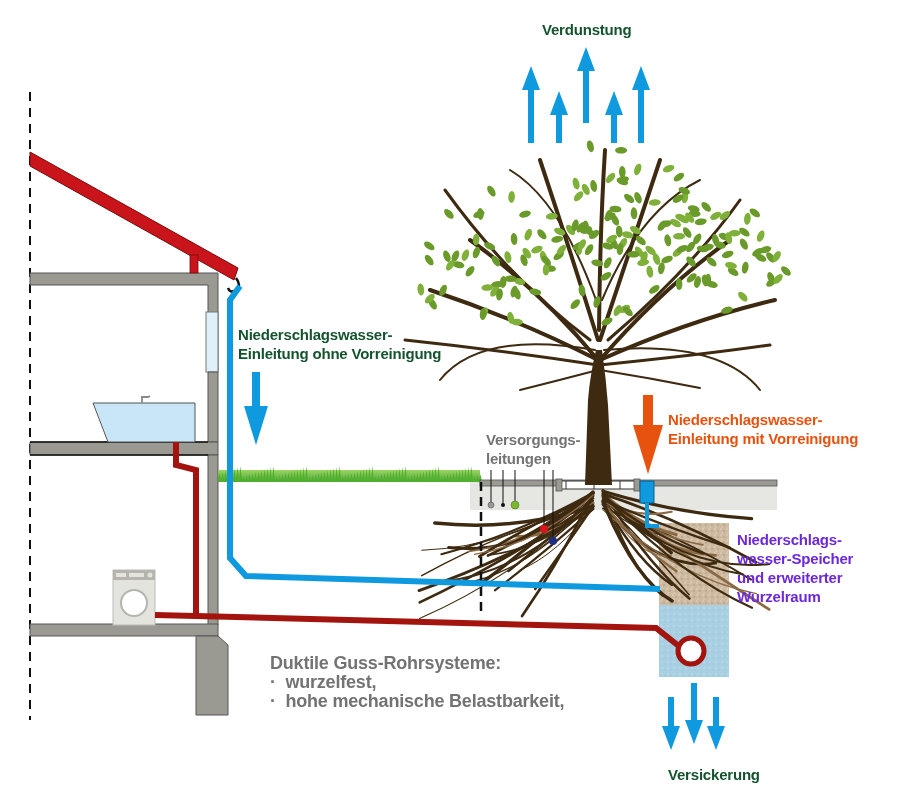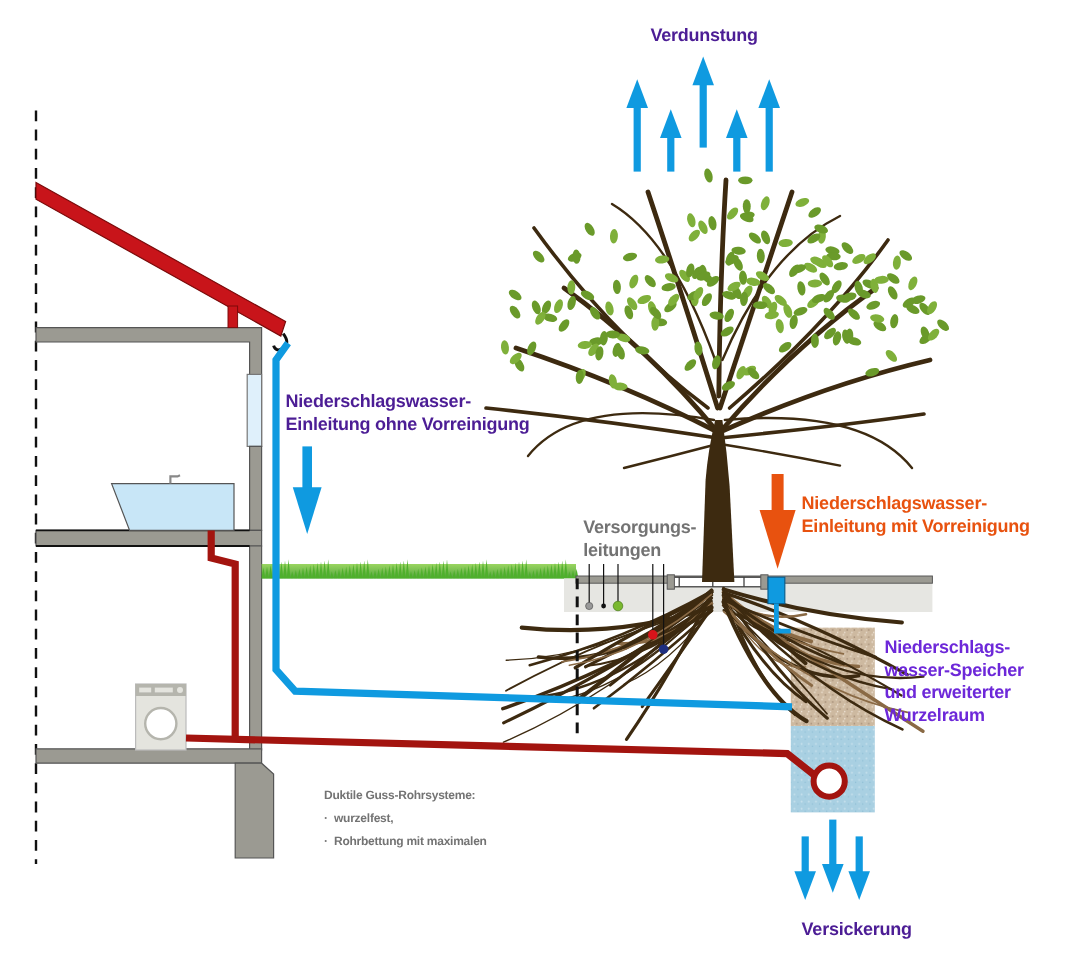--- a/index.html
+++ b/index.html
@@ -1,26 +1,26 @@
 <!DOCTYPE html>
 <html><head>
 <meta charset="utf-8">
 <style>
   html, body { margin: 0; padding: 0; background: #ffffff; }
   body { width: 903px; height: 796px; position: relative; overflow: hidden;
          font-family: "Liberation Sans", "DejaVu Sans", sans-serif; }
   #scene { position: absolute; left: 0; top: 0; }
   .lbl { position: absolute; font-weight: bold; font-size: 15px; line-height: 19px;
          font-family: "Liberation Sans", "DejaVu Sans", sans-serif; white-space: nowrap; letter-spacing: -0.2px; }
-  .blue { color: #4c1d95; }
+  .blue { color: #14532d; }
   .orange { color: #e8520f; }
   .green { color: #6d28d9; }
   .dark { color: #737373; }
   .lbl div { display: block; }
-  #info { left: 270px; top: 654px; font-size: 10px; line-height: 19px; }
+  #info { left: 270px; top: 654px; font-size: 18px; line-height: 19px; }
   #info .item { padding-left: 0; }
 </style>
 </head>
 <body>
 
 <svg id="scene" width="903" height="796" viewBox="0 0 903 796" xmlns="http://www.w3.org/2000/svg">
   <defs>
     <pattern id="sandPat" width="6" height="6" patternUnits="userSpaceOnUse">
       <rect width="6" height="6" fill="#cdb9a0"></rect>
       <circle cx="1" cy="1" r="0.8" fill="#e6d8c6"></circle>
@@ -427,14 +427,14 @@
   <div>wasser-Speicher</div>
   <div>und erweiterter</div>
   <div>Wurzelraum</div>
 </div>
 
 <div class="lbl blue" style="left:644px; top:765px;margin-left:24px;">Versickerung</div>
 
 <div class="lbl dark" id="info">
   <div>Duktile Guss-Rohrsysteme:</div>
   <div class="item"><span>·</span>&nbsp; <span>wurzelfest,</span></div>
-  <div class="item"><span>·</span>&nbsp; <span>Rohrbettung mit maximalen</span></div>
+  <div class="item"><span>·</span>&nbsp; <span>hohe mechanische Belastbarkeit,</span></div>
 </div>
 
 </body></html>

